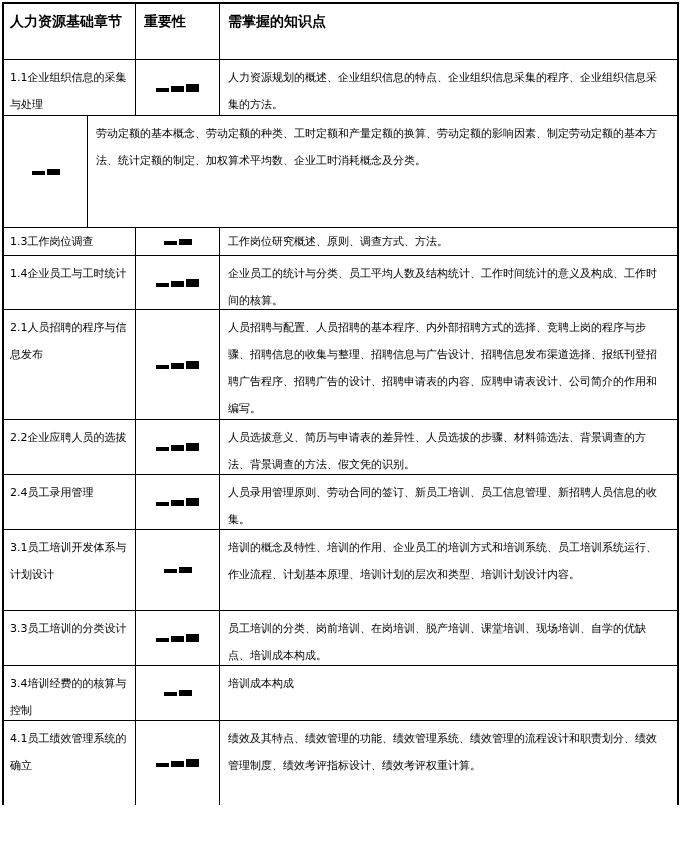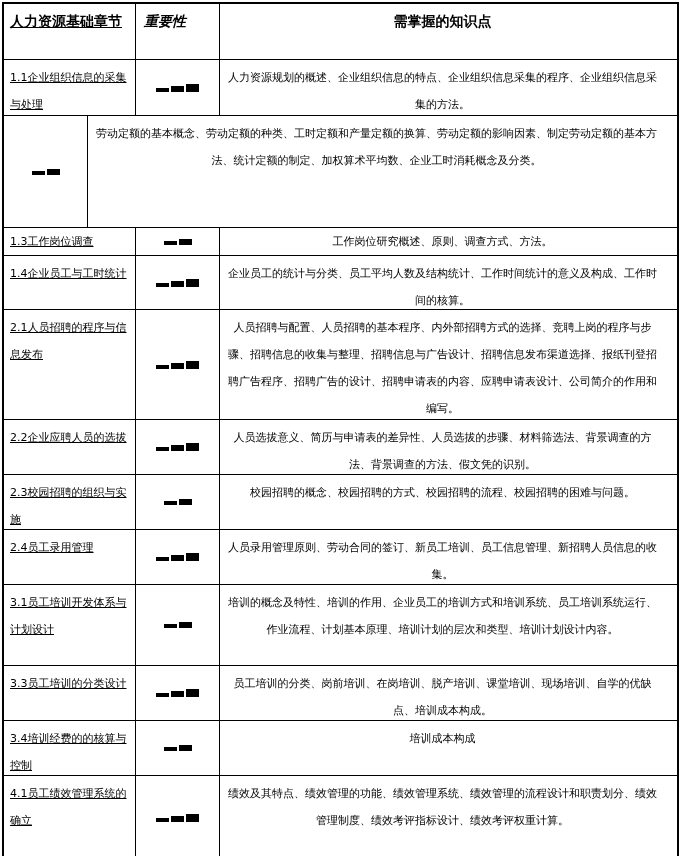--- a/index.html
+++ b/index.html
@@ -31,25 +31,25 @@
       box-sizing: border-box;
     }
     .row.last { border-bottom: none; }
     .cell {
       box-sizing: border-box;
       padding: 4px 6px 0 6px;
       font-size: 11px;
       line-height: 27px;
       overflow: hidden;
     }
-    .c1 { width: 132px; border-right: 1.5px solid #000; text-decoration: underline; }
+    .c1 { width: 132px; border-right: 1.5px solid #000; }
     .c2 { width: 84px; border-right: 1.5px solid #000; display: flex; align-items: center; justify-content: center; padding: 0; }
-    .c3 { flex: 1; padding-left: 8px; padding-right: 20px; text-align: center; }
+    .c3 { flex: 1; padding-left: 8px; padding-right: 20px; }
     .header .cell { font-weight: bold; font-size: 14px; }
-    .header .c2 { align-items: flex-start; justify-content: flex-start; padding: 4px 8px 0 8px; font-style: italic; }
+    .header .c2 { align-items: flex-start; justify-content: flex-start; padding: 4px 8px 0 8px; }
     .marker {
       display: flex;
       align-items: flex-end;
       gap: 2px;
     }
     .bar { background: #000; width: 13px; display: inline-block; }
     .bar.b1 { height: 4px; }
     .bar.b2 { height: 6px; }
     .bar.b3 { height: 8px; }
   </style>
@@ -125,30 +125,20 @@
     <div class="cell c2">
       <span class="marker">
           <span class="bar b1"></span>
           <span class="bar b2"></span>
           <span class="bar b3"></span>
         </span>
     </div>
     <div class="cell c3">人员选拔意义、简历与申请表的差异性、人员选拔的步骤、材料筛选法、背景调查的方法、背景调查的方法、假文凭的识别。</div>
   </div>
 
-  <div class="row" style="height:55px">
-    <div class="cell c1">2.3校园招聘的组织与实施</div>
-    <div class="cell c2">
-      <span class="marker">
-          <span class="bar b1"></span>
-          <span class="bar b2"></span>
-        </span>
-    </div>
-    <div class="cell c3">校园招聘的概念、校园招聘的方式、校园招聘的流程、校园招聘的困难与问题。</div>
-  </div>
 
   <div class="row" style="height:55px">
     <div class="cell c1">2.4员工录用管理</div>
     <div class="cell c2">
       <span class="marker">
           <span class="bar b1"></span>
           <span class="bar b2"></span>
           <span class="bar b3"></span>
         </span>
     </div>

